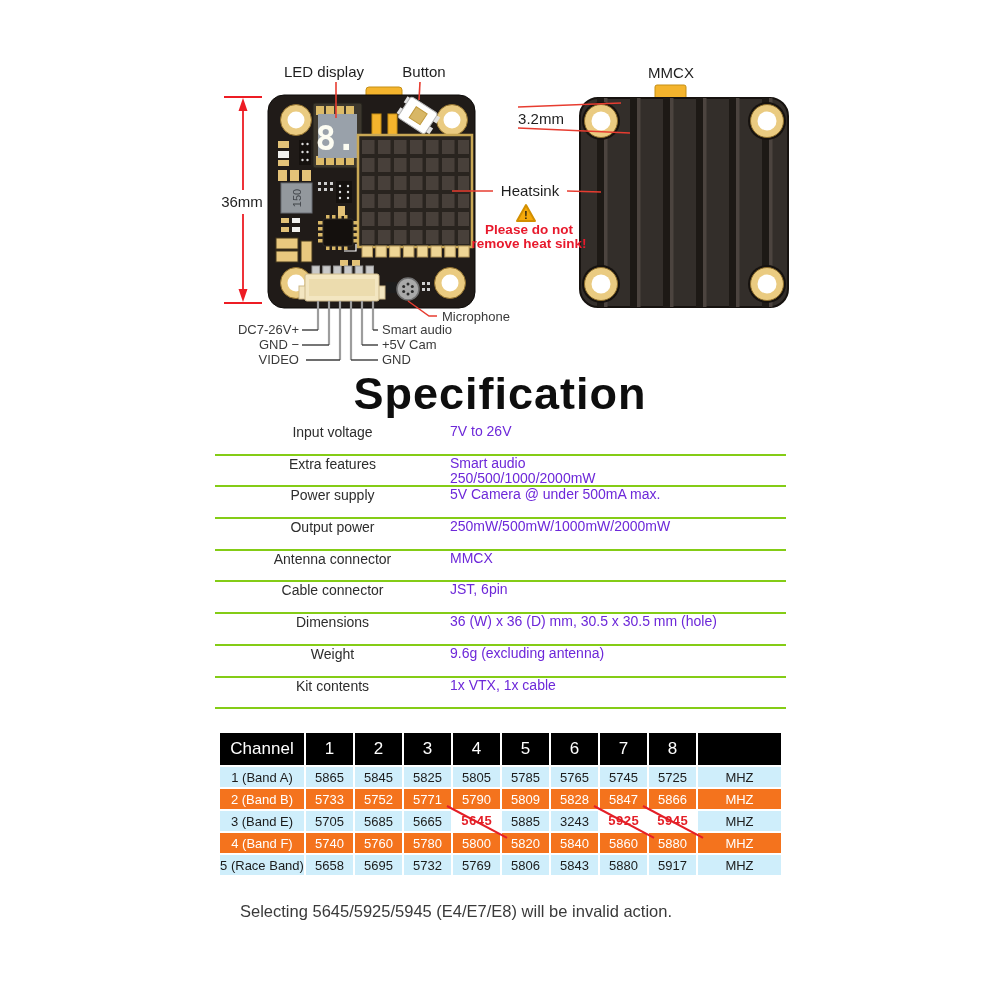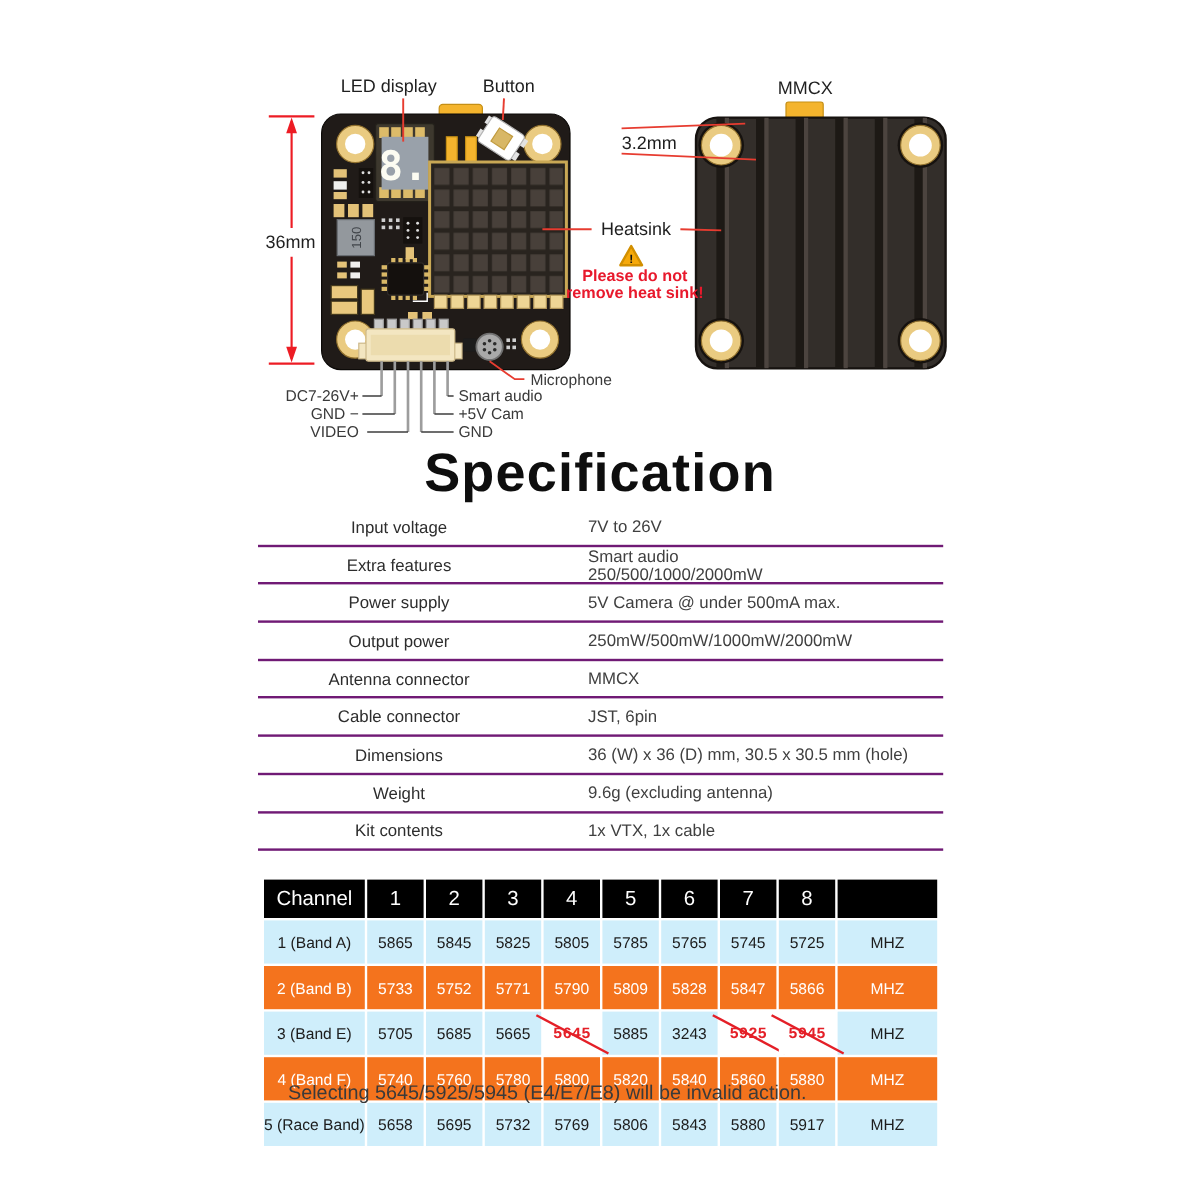--- a/index.html
+++ b/index.html
@@ -11,28 +11,28 @@
   svg.diagram text.pin   { font-size:13px; fill:#3a3a3a; }
   svg.diagram text.warn  { font-size:13.5px; font-weight:bold; fill:#e8192c; }
   svg.diagram text.digit { font-family:"DejaVu Sans Mono", monospace; font-size:34px; font-weight:bold; fill:#fcfcf2; }
   svg.diagram text.ind   { font-size:11px; fill:#42464b; }
   svg.diagram text.wsym  { font-size:10px; font-weight:bold; fill:#111; }
 
   h1.spec-title { position:absolute; top:368px; left:0; width:100%; margin:0; text-align:center;
                   font-size:45px; font-weight:bold; color:#0e0e0e; letter-spacing:1px; }
 
   #specTable { position:absolute; top:424px; left:215px; width:571px; }
-  .spec-row  { display:flex; align-items:center; height:29.7px; border-bottom:2px solid #701a75;gap:40px; }
+  .spec-row  { display:flex; align-items:flex-start; height:29.7px; border-bottom:2px solid #84cc16; }
   .spec-label{ width:235px; text-align:center; font-size:14px; color:#2d2d2d; }
-  .spec-value{ flex:1; font-size:14px; color:#404040; line-height:15px; }
+  .spec-value{ flex:1; font-size:14px; color:#6d28d9; line-height:15px; }
 
   #channelTable { position:absolute; top:731px; left:218px; border-collapse:separate; border-spacing:2px;
                   background:#fff; table-layout:fixed; }
   #channelTable th { background:#000; color:#fff; font-weight:normal; font-size:17px; height:32px; text-align:center; padding:0; }
-  #channelTable td { font-size:13px; text-align:center; height:36px; padding:0; }
+  #channelTable td { font-size:13px; text-align:center; height:20px; padding:0; }
   td.c-blue   { background:#cfeefb; color:#1c1c1c; }
   td.c-orange { background:#f4731d; color:#ffffff; }
   td.struck   { background:#ffffff !important; color:#e41f27 !important; font-weight:bold; position:relative; z-index:2;font-family:Liberation Mono, monospace; }
   td.struck::after { content:""; position:absolute; left:-22%; top:50%; width:145%; height:0;
                      border-top:2px solid #e41f27; transform:rotate(28deg); }
 
   .notice { position:absolute; top:901px; left:240px; font-size:16.5px; color:#3a3a3a; line-height:21.5px; }
 </style>
 </head>
 <body>

